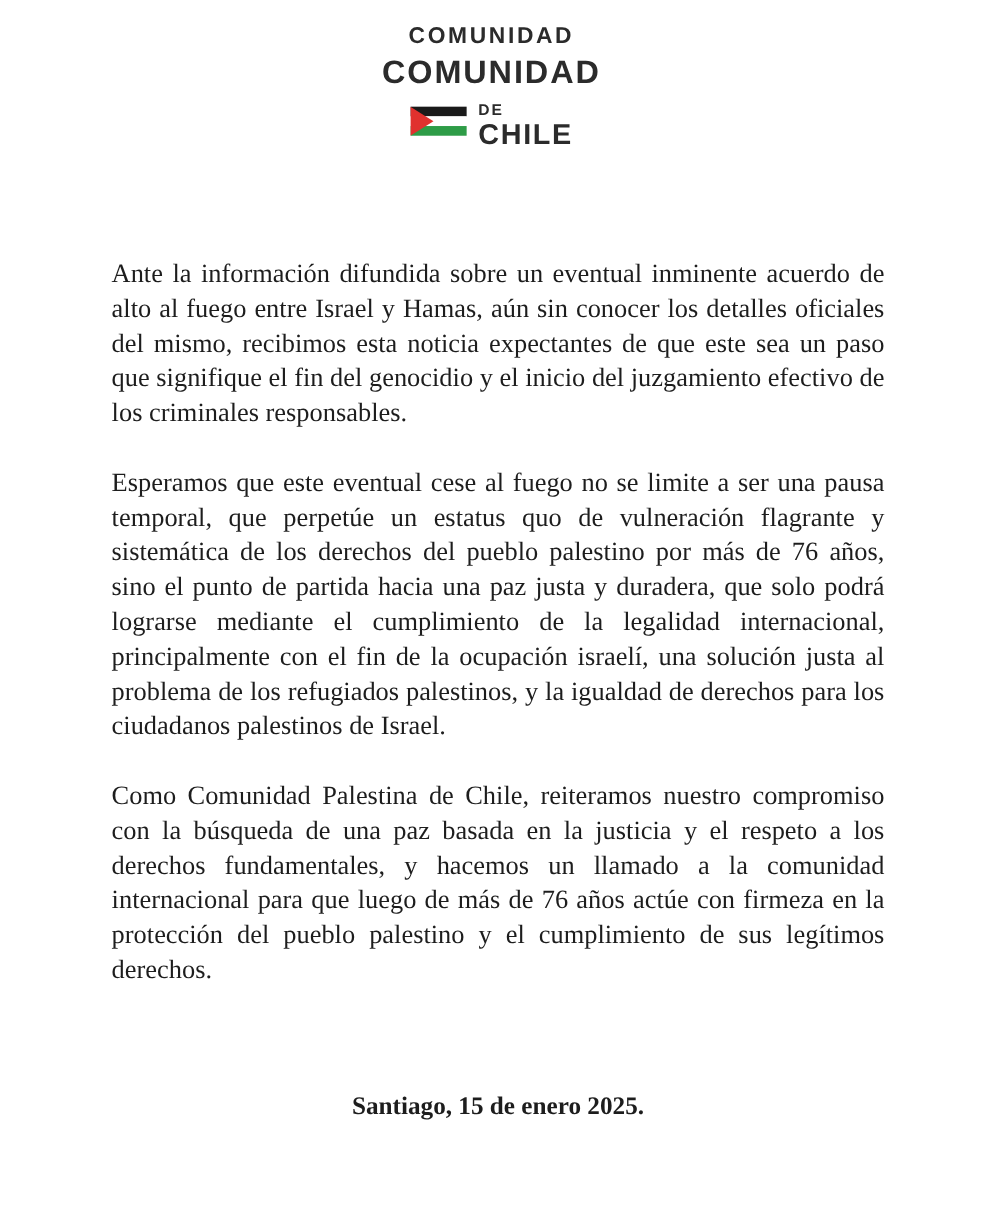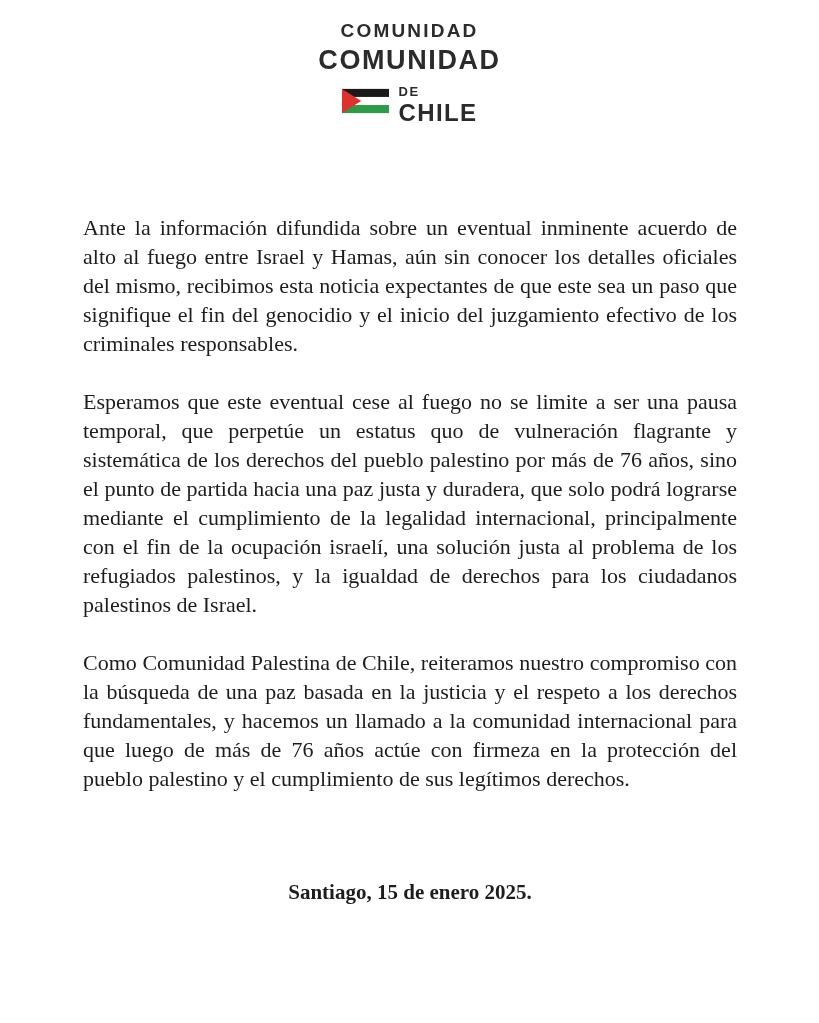--- a/index.html
+++ b/index.html
@@ -59,21 +59,21 @@
   .logo-line4 {
     font-family: "Liberation Sans", sans-serif;
     font-weight: 700;
     font-size: 24px;
     letter-spacing: 1.4px;
     color: #2b2b2b;
   }
   
   .statement {
     position: absolute;
-    left: 83px;
+    left: 93px;
     right: 82px;
     top: 213px;
     font-family: Liberation Serif, serif;
   }
   .statement p {
     font-size: 22px;
     line-height: 29px;
     text-align: justify;
     color: #1d1d1d;
     margin-bottom: 29px;

